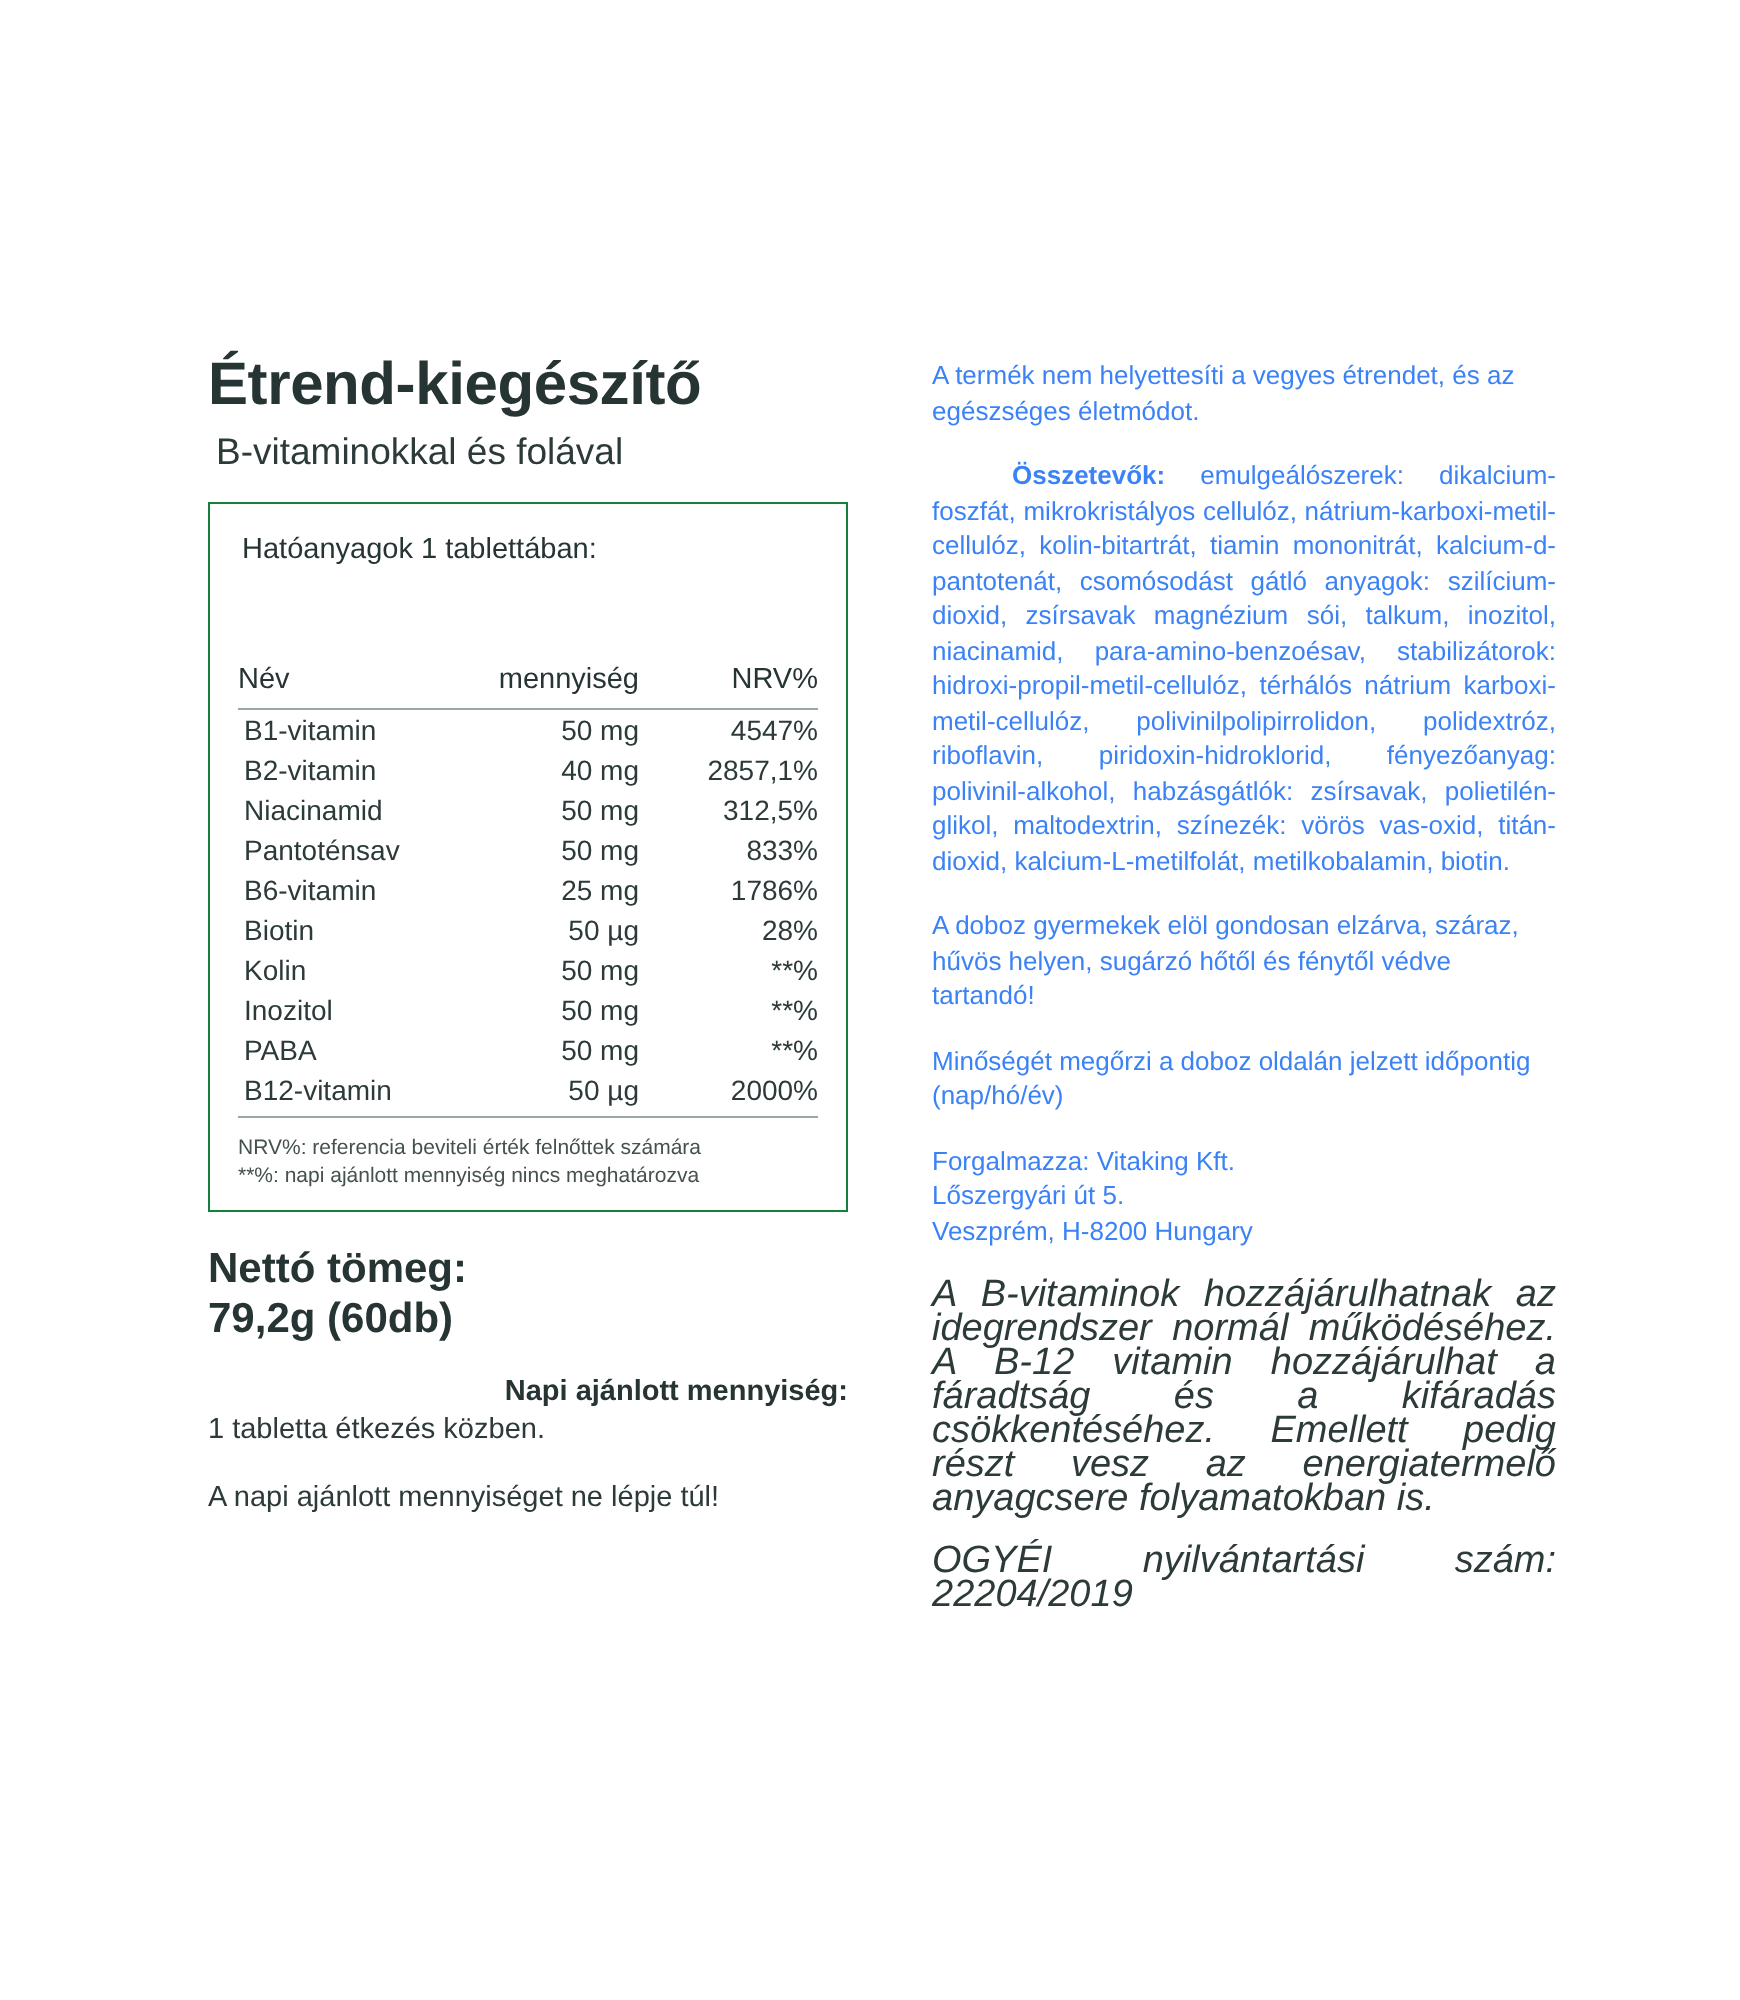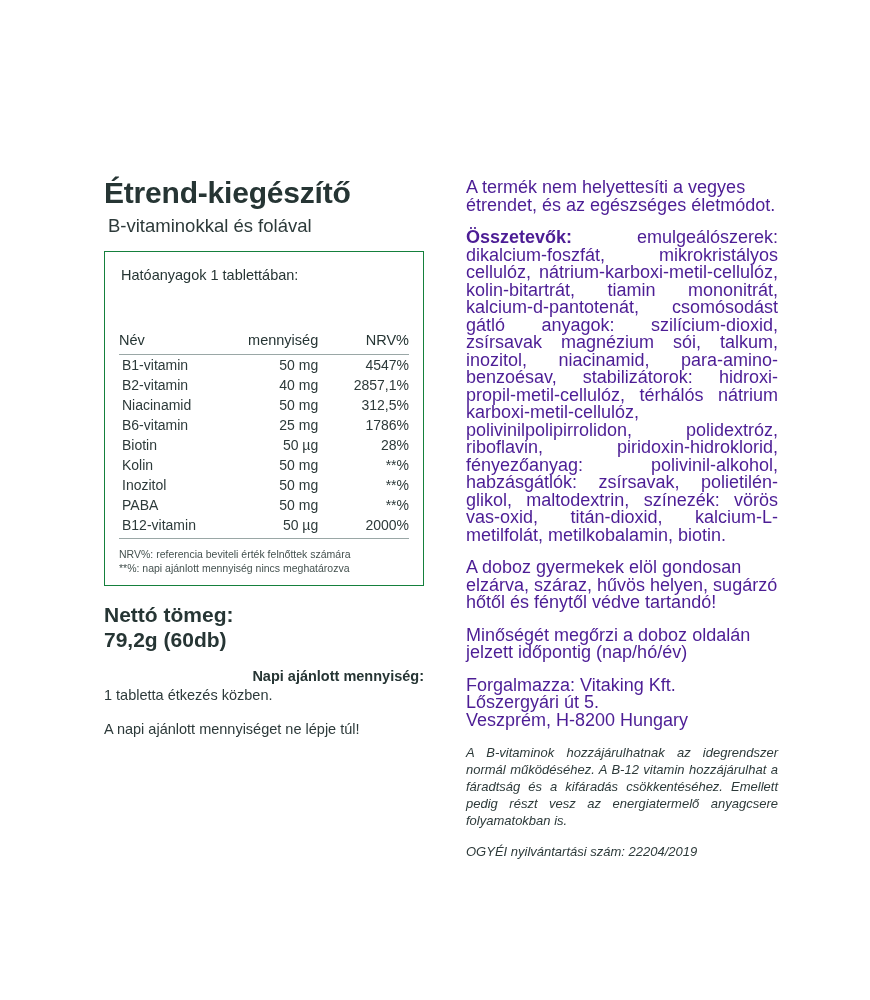--- a/index.html
+++ b/index.html
@@ -126,31 +126,31 @@
     line-height: 18px;
   }
   .daily-warn {
     margin: 16px 0 0 0;
     font-size: 14.5px;
     line-height: 18px;
   }
 
   
   .r-block {
-    font-size: 18px;
+    font-size: 13px;
     line-height: 17.5px;
-    color: #4c1d95;
+    color: #3b82f6;
     margin: 0 0 15px 0;
   }
   .r-block.first { margin-top: 3px; }
-  .r-block b { font-weight: bold; }
+  .r-block b { font-weight: bold; margin-left: 40px; }
   .r-block.justify { text-align: justify; }
   .r-italic {
     font-style: italic;
-    font-size: 13px;
+    font-size: 19px;
     line-height: 17px;
     margin: 0 0 14px 0;
     text-align: justify;
   }
   .r-italic.single { margin-bottom: 0; }
 </style>
 </head>
 <body>
 
 <div class="page">
@@ -179,20 +179,25 @@
             </tr>
             <tr>
               <td class="c-name">B2-vitamin</td>
               <td class="c-amount">40 mg</td>
               <td class="c-nrv">2857,1%</td>
             </tr>
             <tr>
               <td class="c-name">Niacinamid</td>
               <td class="c-amount">50 mg</td>
               <td class="c-nrv">312,5%</td>
+            </tr>
+            <tr>
+              <td class="c-name">Pantoténsav</td>
+              <td class="c-amount">50 mg</td>
+              <td class="c-nrv">833%</td>
             </tr>
             <tr>
               <td class="c-name">B6-vitamin</td>
               <td class="c-amount">25 mg</td>
               <td class="c-nrv">1786%</td>
             </tr>
             <tr>
               <td class="c-name">Biotin</td>
               <td class="c-amount">50 µg</td>
               <td class="c-nrv">28%</td>

